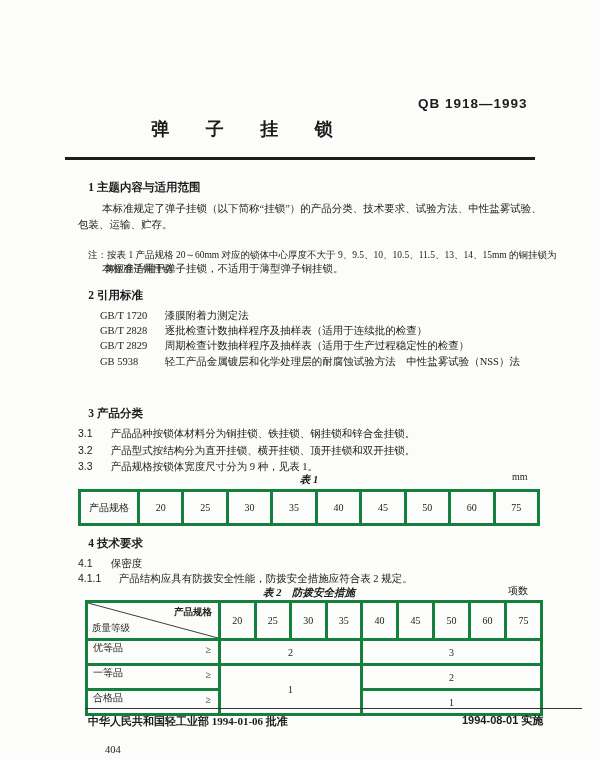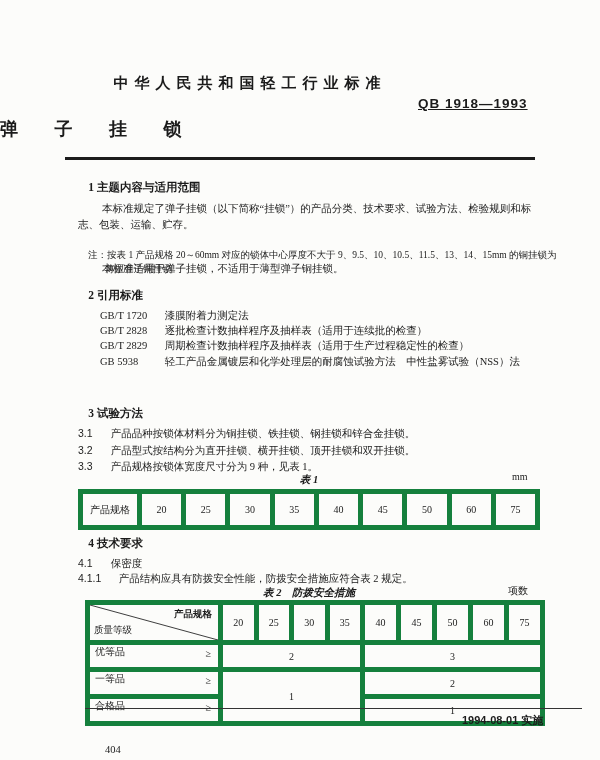--- a/index.html
+++ b/index.html
@@ -6,40 +6,40 @@
   .page{
     position:relative;width:600px;height:760px;overflow:hidden;
     background:#fcfcfa;color:#1b1b1b;
     font-family:"Liberation Serif","DejaVu Serif",serif;
   }
   .abs{position:absolute;}
   
   .std-type{top:74px;left:0;width:500px;text-align:center;
     font-size:15px;font-weight:bold;letter-spacing:6px;}
   .std-no{top:96px;left:418px;font-size:13.5px;font-weight:bold;
-    font-family:"Liberation Sans","DejaVu Sans",sans-serif;letter-spacing:1px;text-decoration:underline;}
-  .doc-title{top:117px;left:0;width:500px;text-align:left;
+    font-family:"Liberation Sans","DejaVu Sans",sans-serif;letter-spacing:1px;}
+  .doc-title{top:117px;left:0;width:500px;text-align:center;
     font-size:18px;font-weight:bold;letter-spacing:16px;}
   .head-rule{top:157px;left:65px;width:470px;height:3px;background:#1c1c1c;}
   
   .sec-head{font-size:11.5px;font-weight:bold;text-align:right;}
   .sec-head .num{display:inline-block;min-width:16px;}
   .body-text{font-size:10.5px;line-height:15.5px;}
   .indent{text-indent:24px;}
   .note{font-size:9.5px;line-height:14px;padding-left:17px;text-indent:-17px;}
   .ref-line{font-size:10.5px;line-height:15.2px;white-space:nowrap;}
   .ref-code{display:inline-block;width:62px;}
   .item-line{font-size:10.5px;white-space:nowrap;}
   .item-num{display:inline-block;min-width:30px;font-family:"Liberation Sans","DejaVu Sans",sans-serif;}
   .item-num.w4{min-width:38px;}
   .caption{font-size:10.5px;font-weight:bold;text-align:center;font-style:italic;}
   .unit{font-size:10px;}
   
   table{border-collapse:collapse;table-layout:fixed;}
-  td{border:5px solid #15803d;font-size:10px;text-align:center;
+  td{border:3px solid #15803d;font-size:10px;text-align:center;
      padding:0;overflow:hidden;white-space:nowrap;}
   .t1{width:462px;border-top:2px solid #1c1c1c;border-bottom:2px solid #1c1c1c;}
   .t1 td{height:31px;}
   .t1 .lbl{font-size:10px;}
   .t2{width:455px;border-top:2px solid #1c1c1c;border-bottom:2px solid #1c1c1c;}
   .t2 .hdr td{height:35px;}
   .t2 .drow td{height:17px;}
   .diag{position:relative;}
   .diag-top{position:absolute;top:3px;right:6px;font-size:9.5px;font-weight:bold;}
   .diag-bottom{position:absolute;bottom:3px;left:4px;font-size:9.5px;}
@@ -50,30 +50,29 @@
   .foot-left{top:714px;left:88px;font-size:11px;font-weight:bold;}
   .foot-right{top:713px;left:462px;font-size:11px;font-weight:bold;
     font-family:"Liberation Sans","DejaVu Sans",sans-serif;}
   .page-num{top:744px;left:105px;font-size:10.5px;}
 </style>
 </head>
 <body>
 
 <div class="page">
 
-  <div class="abs std-type">中华人民共和国轻工行业标准</div>
   <div class="abs std-no">QB 1918—1993</div>
   <div class="abs doc-title">弹 子 挂 锁</div>
   <div class="abs head-rule"></div>
 
   <div class="abs sec-head" style="top:180px;left:78px;">
     <span class="num">1</span>
     <span>主题内容与适用范围</span>
   </div>
-  <div class="abs body-text indent" style="top:201px;left:78px;width:464px;">本标准规定了弹子挂锁（以下简称“挂锁”）的产品分类、技术要求、试验方法、检验规则和标志、包装、运输、贮存。</div>
+  <div class="abs body-text indent" style="top:201px;left:78px;width:464px;">本标准规定了弹子挂锁（以下简称“挂锁”）的产品分类、技术要求、试验方法、中性盐雾试验、包装、运输、贮存。</div>
   <div class="abs body-text indent" style="top:233px;left:78px;width:464px;margin-top:28px;">本标准适用于弹子挂锁，不适用于薄型弹子铜挂锁。</div>
   <div class="abs note" style="top:248px;left:88px;width:455px;">
     <span>注：</span><span>按表 1 产品规格 20～60mm 对应的锁体中心厚度不大于 9、9.5、10、10.5、11.5、13、14、15mm 的铜挂锁为薄型弹子铜挂锁。</span>
   </div>
 
   <div class="abs sec-head" style="top:288px;left:78px;">
     <span class="num">2</span>
     <span>引用标准</span>
   </div>
   <div class="abs" style="top:308px;left:100px;">
@@ -90,21 +89,21 @@
       <span>周期检查计数抽样程序及抽样表（适用于生产过程稳定性的检查）</span>
     </div>
     <div class="ref-line">
       <span class="ref-code">GB 5938</span>
       <span>轻工产品金属镀层和化学处理层的耐腐蚀试验方法　中性盐雾试验（NSS）法</span>
     </div>
   </div>
 
   <div class="abs sec-head" style="top:406px;left:78px;">
     <span class="num">3</span>
-    <span>试验方法</span>
+    <span>产品分类</span>
   </div>
   <div class="abs item-line" style="top:427px;left:78px;">
     <span class="item-num">3.1</span>
     <span>产品品种按锁体材料分为铜挂锁、铁挂锁、钢挂锁和锌合金挂锁。</span>
   </div>
   <div class="abs item-line" style="top:444px;left:78px;">
     <span class="item-num">3.2</span>
     <span>产品型式按结构分为直开挂锁、横开挂锁、顶开挂锁和双开挂锁。</span>
   </div>
   <div class="abs item-line" style="top:460px;left:78px;">
@@ -216,16 +215,17 @@
           <span>合格品</span>
           <span>≥</span>
         </div>
       </td>
       <td colspan="5">1</td>
     </tr>
   </tbody>
     </table>
 
   <div class="abs foot-rule"></div>
+  <div class="abs foot-left">中华人民共和国轻工业部 1994-01-06 批准</div>
   <div class="abs foot-right">1994-08-01 实施</div>
   <div class="abs page-num">404</div>
 
 </div>
 
 </body></html>

